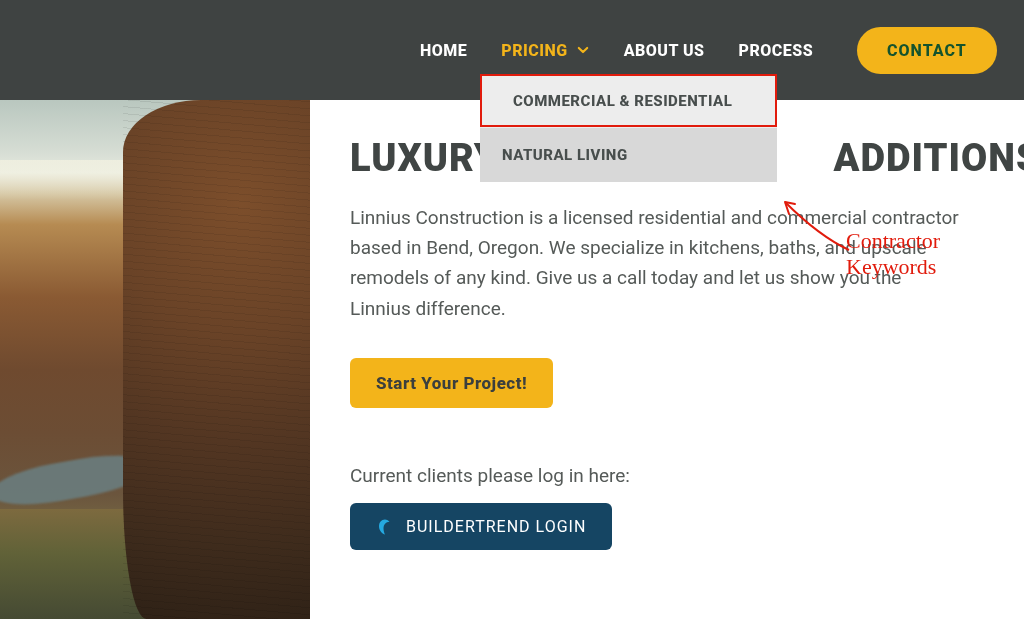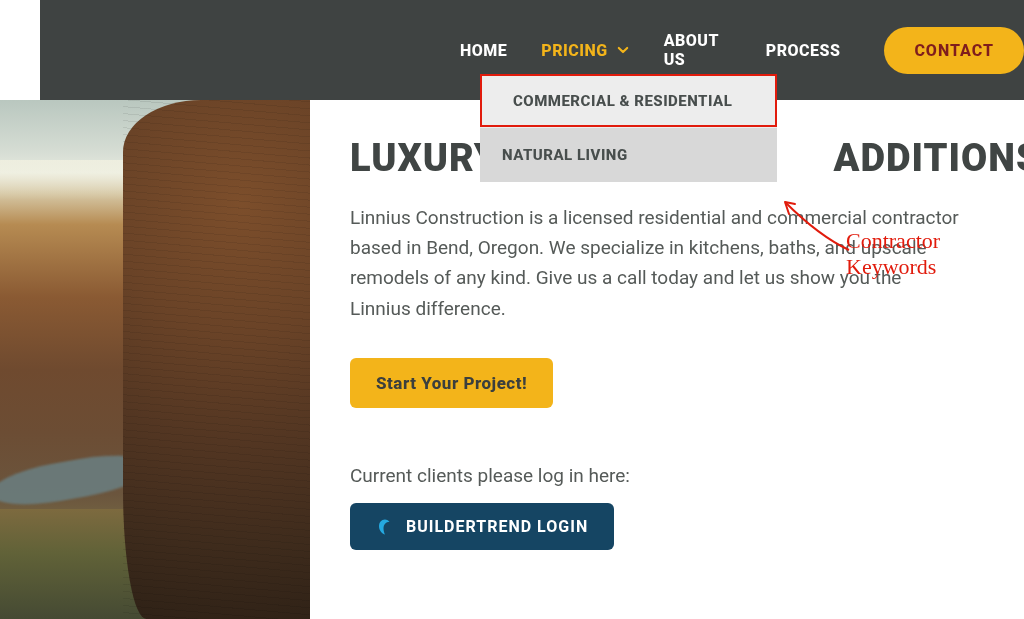--- a/index.html
+++ b/index.html
@@ -13,39 +13,38 @@
 
   
   .nav {
     position: relative;
     height: 100px;
     background: #3f4342;
     display: flex;
     align-items: center;
     padding-left: 420px;
     gap: 34px;
-    margin-left: 40px;
   }
   .nav-item {
     color: #fff;
     font-weight: 800;
     letter-spacing: 0.5px;
     font-size: 16px;
     display: flex;
     align-items: center;
     gap: 8px;
     cursor: pointer;
   }
   .nav-item.active { color: #f3b41a; }
   .nav-item .chev { display:inline-block; }
   .nav-item .chev svg { width: 14px; height: 14px; display:block; }
   .contact-pill {
     margin-left: 10px;
     background: #f3b41a;
-    color: #7f1d1d;
+    color: #14532d;
     border-radius: 28px;
     padding: 14px 30px;
     font-weight: 800;
     letter-spacing: 1px;
     cursor: pointer;
   }
 
   
   .dropdown {
     position: absolute;
@@ -142,21 +141,21 @@
   }
 
   .login-note { font-size:19px; color:#555a58; margin-bottom:16px; }
 
   .bt-login {
     display:inline-flex;
     align-items:center;
     gap:12px;
     background:#154563;
     color:#fff;
-    font-weight:700;
+    font-weight:400;
     letter-spacing:1px;
     padding:14px 26px;
     border-radius:6px;
     cursor:pointer;
     font-size:16px;
   }
   .bt-login .logo { width:18px; height:18px; display:inline-block; }
   .bt-login .logo svg { width:100%; height:100%; display:block; }
 </style>
 </head>

